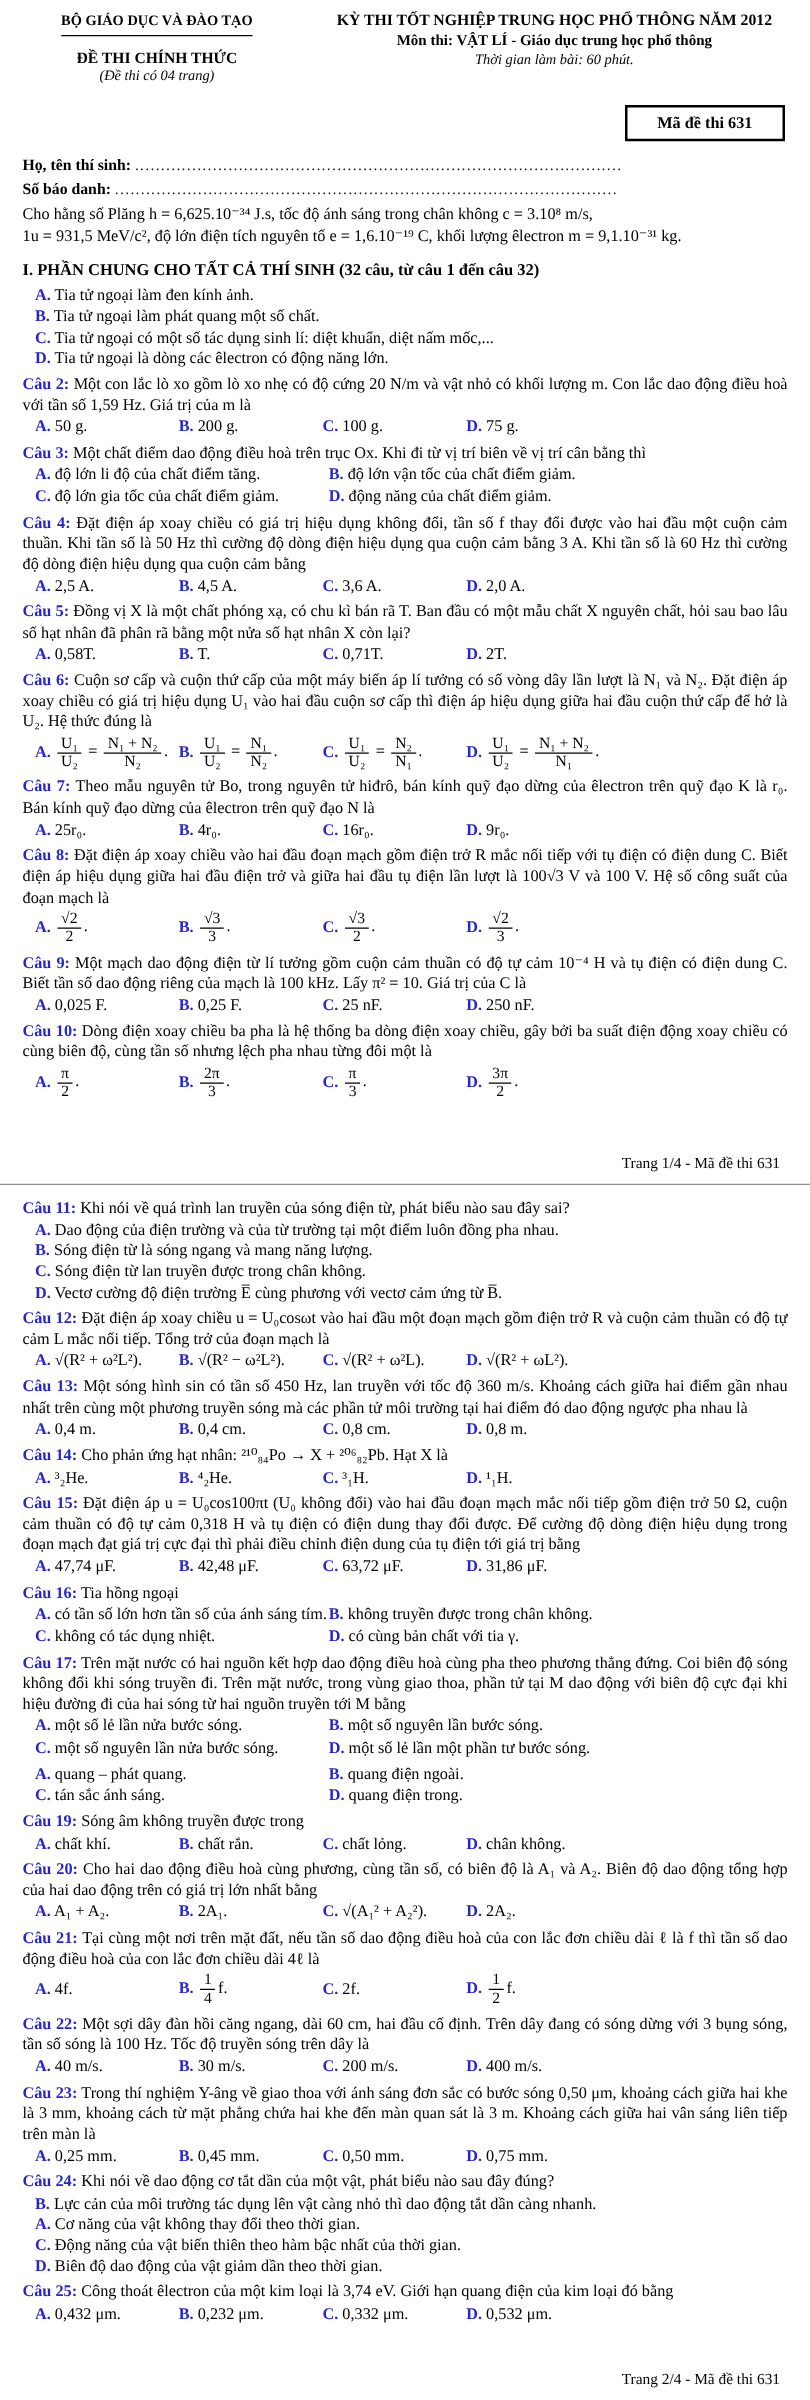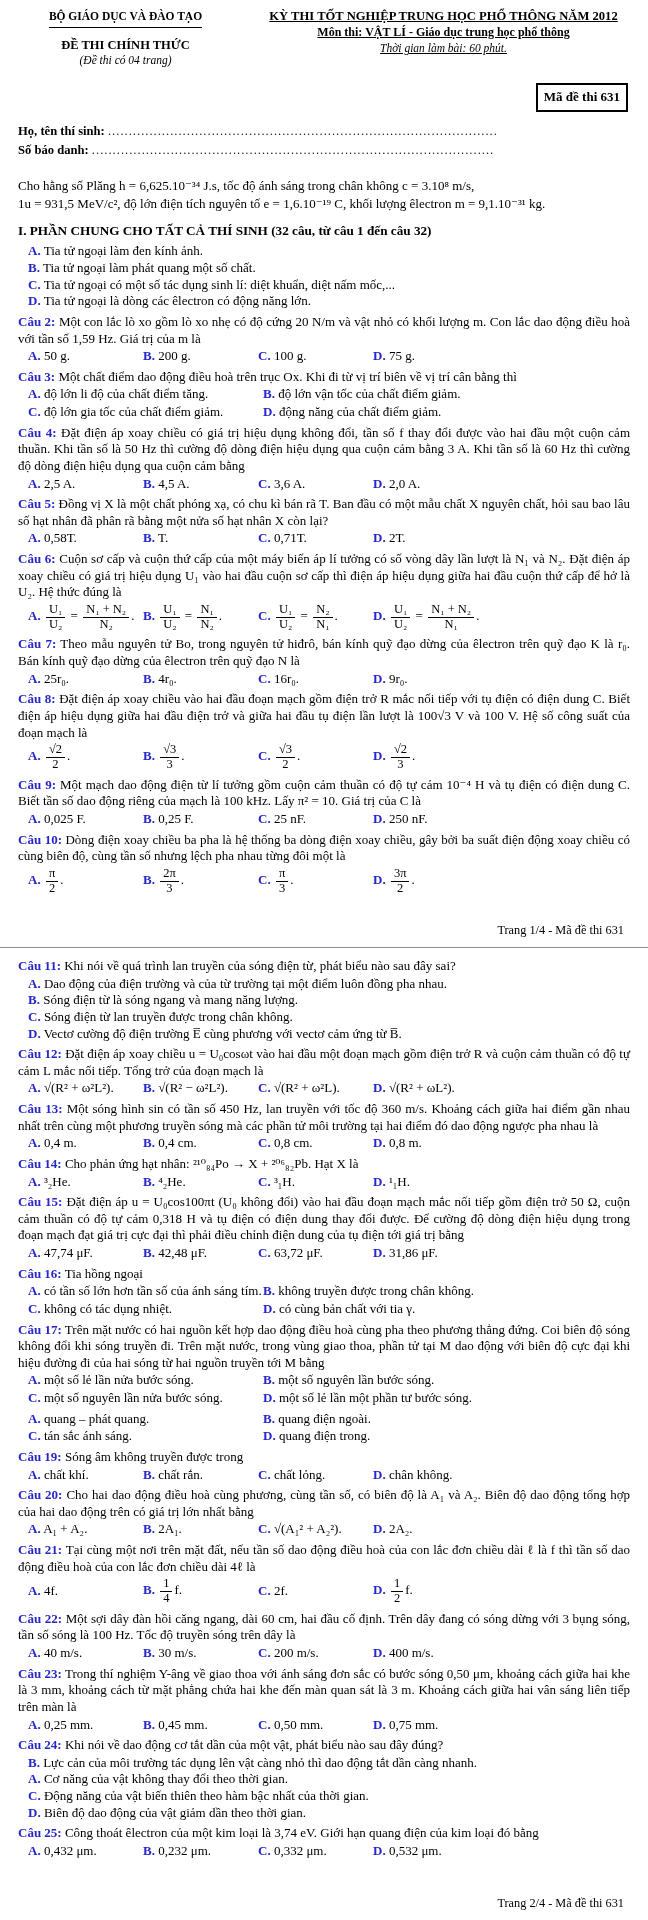--- a/index.html
+++ b/index.html
@@ -14,34 +14,34 @@
   .page-1 { height:947px; }
   .page-2 { height:972px; }
   .page-divider { border:0; border-top:1px solid #8f8f8f; margin:0; }
 
   
   .header-grid { display:grid; grid-template-columns:215px 1fr; column-gap:24px; }
   .h-left { text-align:center; }
   .org { display:inline-block; font-weight:bold; font-size:11.5px; padding-bottom:3px; border-bottom:1px solid #000; white-space:nowrap; }
   .official { font-weight:bold; font-size:12.5px; margin-top:9px; }
   .pagesnote { font-style:italic; font-size:11.5px; }
-  .h-right { text-align:center;text-decoration:underline; }
+  .h-right { text-align:center; }
   .title { font-weight:bold; font-size:12.6px; }
   .subject { font-weight:bold; font-size:12px; margin-top:1px; }
   .duration { font-style:italic; font-size:11.5px; margin-top:1px; }
   .code-row { display:flex; justify-content:flex-end; margin:16px 2px 8px 0; }
-  .code-box { border:2px solid #000; padding:4px 6px; font-weight:bold; font-size:13px; }
+  .code-box { border:2px solid #000; padding:4px 24px; font-weight:bold; font-size:13px; }
 
   
   .student p { margin:3px 0; font-size:12.6px; }
   .flabel { font-weight:bold; }
   .dots { letter-spacing:1px; color:#222; }
 
   
-  .constants { margin-top:16px; }
+  .constants { margin-top:0; }
   .constants p { margin:1px 0; text-align:justify; }
 
   .section-heading { font-weight:bold; font-size:13.2px; margin:9px 0 2px; }
 
   
   .question { margin:2px 0 4px; }
   .stem { margin:0; text-align:justify; }
   .qnum { color:var(--accent,#2626c9); font-weight:bold; }
   .okey { color:var(--accent,#2626c9); font-weight:bold; }
   .options { margin:1px 0 1px 10px; }

